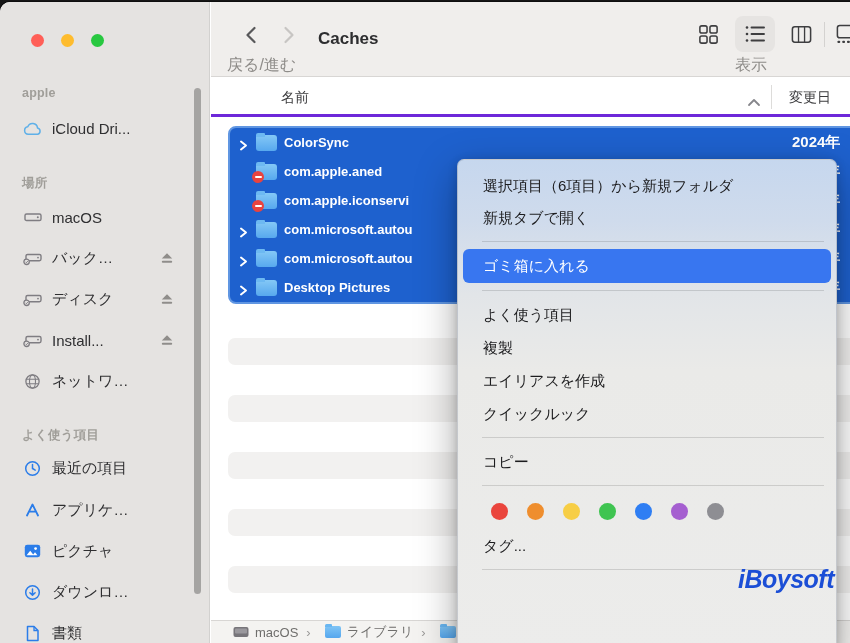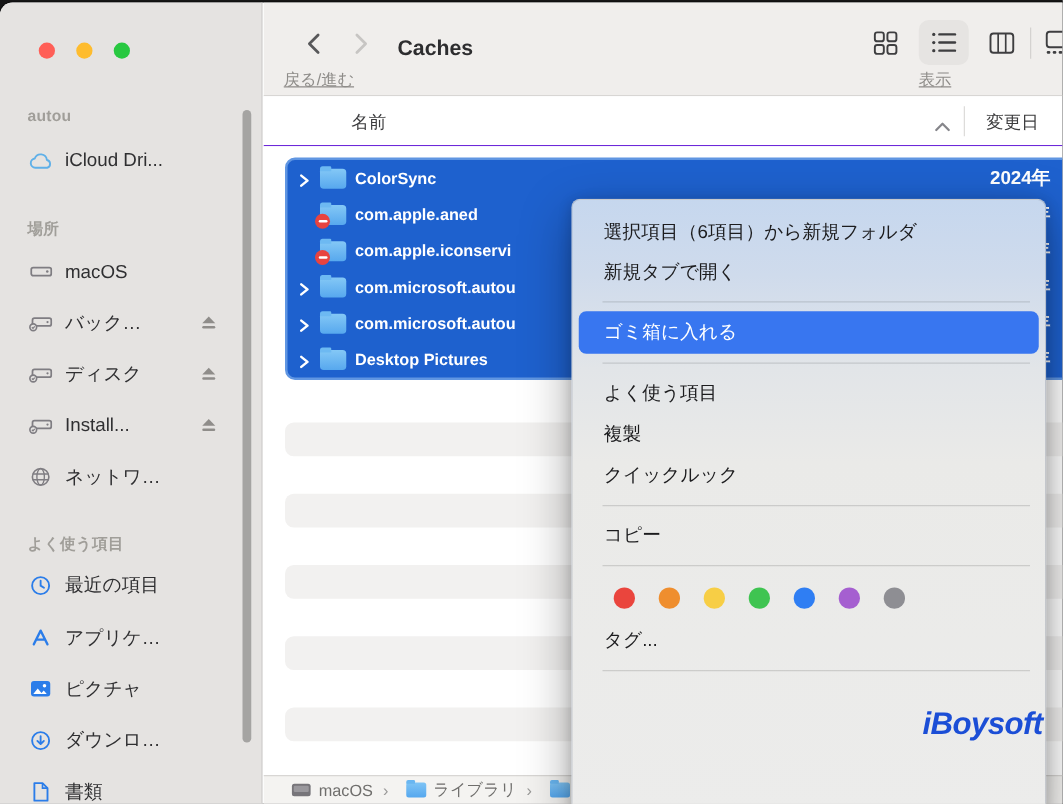--- a/index.html
+++ b/index.html
@@ -25,32 +25,32 @@
   .sb-scrollbar { position:absolute; left:194px; top:86px; width:7px; height:506px;
     background:rgba(0,0,0,.28); border-radius:4px; }
 
   
   .main { position:absolute; left:211px; top:0; right:0; height:100%; }
   .toolbar { position:absolute; left:0; top:0; right:0; height:75px; background:#f0eeec;
     border-bottom:1px solid #d8d6d4; overflow:hidden; }
   .navbtn { position:absolute; top:20px; width:24px; height:26px; display:flex;
     align-items:center; justify-content:center; }
   .navbtn.back{ left:28px; } .navbtn.fwd{ left:66px; }
-  .toolbar-caption { position:absolute; font-size:13px; color:#8e8c89; top:53px; white-space:nowrap;text-decoration:underline; }
+  .toolbar-caption { position:absolute; font-size:16px; color:#8e8c89; top:53px; white-space:nowrap; }
   .cap-backfwd { left:16px; }
   .cap-view { left:524px; width:40px; text-align:left; }
   .win-title { position:absolute; left:107px; top:27px; font-size:17px; font-weight:700; color:#2d2d2f; }
   .viewbtn { position:absolute; top:17px; width:28px; height:30px; display:flex;
     align-items:center; justify-content:center; }
   .vb-grid{ left:483px; } .vb-cols{ left:576px; } .vb-gallery{ left:621px; }
   .vb-list{ left:524px; top:14px; width:40px; height:36px; background:#e6e4e2; border-radius:8px; }
   .tb-divider { position:absolute; left:613px; top:20px; width:1px; height:25px; background:#d4d2d0; }
 
   .header-row { position:absolute; left:0; top:75px; right:0; height:40px; background:#fff;
-    border-bottom:1px solid #6d28d9; }
+    border-bottom:3px solid #6d28d9; }
   .col-name { position:absolute; left:70px; top:0; line-height:40px; font-size:14px; color:#3c3c3e; }
   .col-date { position:absolute; left:578px; top:0; line-height:40px; font-size:14px; color:#3c3c3e; }
   .sort-caret { position:absolute; left:536px; top:16px; }
   .col-sep { position:absolute; left:560px; top:8px; width:1px; height:24px; background:#dddcda; }
 
   .list { position:absolute; left:0; top:115px; right:0; bottom:23px; background:#fff; overflow:hidden; }
   .stripe { position:absolute; left:17px; right:-8px; height:27px; background:#f2f1f0; border-radius:7px; }
   .sel-block { position:absolute; left:17px; right:-8px; top:9px; height:178px;
     background:#1e61ce; border:2px solid #6096e2; border-radius:8px; overflow:hidden; }
   .frow { position:relative; height:29px; display:flex; align-items:center; }
@@ -98,21 +98,21 @@
 </head>
 <body>
 
 <div class="window">
 
   <div class="sidebar">
     <span class="tl red" style="background-color: rgb(255, 95, 87);"></span>
     <span class="tl yel" style="background-color: rgb(254, 188, 46);"></span>
     <span class="tl grn" style="background-color: rgb(40, 200, 64);"></span>
 
-    <div class="sb-section-label" style="top:84px">autou</div>
+    <div class="sb-section-label" style="top:84px">apple</div>
     <div class="sb-item" style="top:113px">
       <span class="sb-ico">
         <svg width="20" height="15" viewBox="0 0 20 15">
             <path d="M5.2 13.2a3.7 3.7 0 0 1-.4-7.36A5 5 0 0 1 14.5 7a3.2 3.2 0 0 1 .3 6.2z" fill="none" stroke="#5fb0e8" stroke-width="1.5" stroke-linejoin="round"></path>
           </svg>
       </span>
       <span class="sb-label">iCloud Dri...</span>
     </div>
 
     <div class="sb-section-label" style="top:173px">場所</div>
@@ -384,20 +384,21 @@
   </div>
 
   <div class="ctx">
     <div class="mi">選択項目（6項目）から新規フォルダ</div>
     <div class="mi">新規タブで開く</div>
     <div class="msep"></div>
     <div class="mi hl" style="background-color: rgb(56, 118, 240);">ゴミ箱に入れる</div>
     <div class="msep"></div>
     <div class="mi h33">よく使う項目</div>
     <div class="mi h33">複製</div>
+    <div class="mi h33">エイリアスを作成</div>
     <div class="mi h33">クイックルック</div>
     <div class="msep"></div>
     <div class="mi h33">コピー</div>
     <div class="msep"></div>
     <div class="tagrow">
       <span class="tagdot" style="background-color: rgb(234, 69, 61);"></span>
       <span class="tagdot" style="background-color: rgb(239, 142, 46);"></span>
       <span class="tagdot" style="background-color: rgb(247, 206, 69);"></span>
       <span class="tagdot" style="background-color: rgb(63, 196, 81);"></span>
       <span class="tagdot" style="background-color: rgb(47, 126, 243);"></span>

